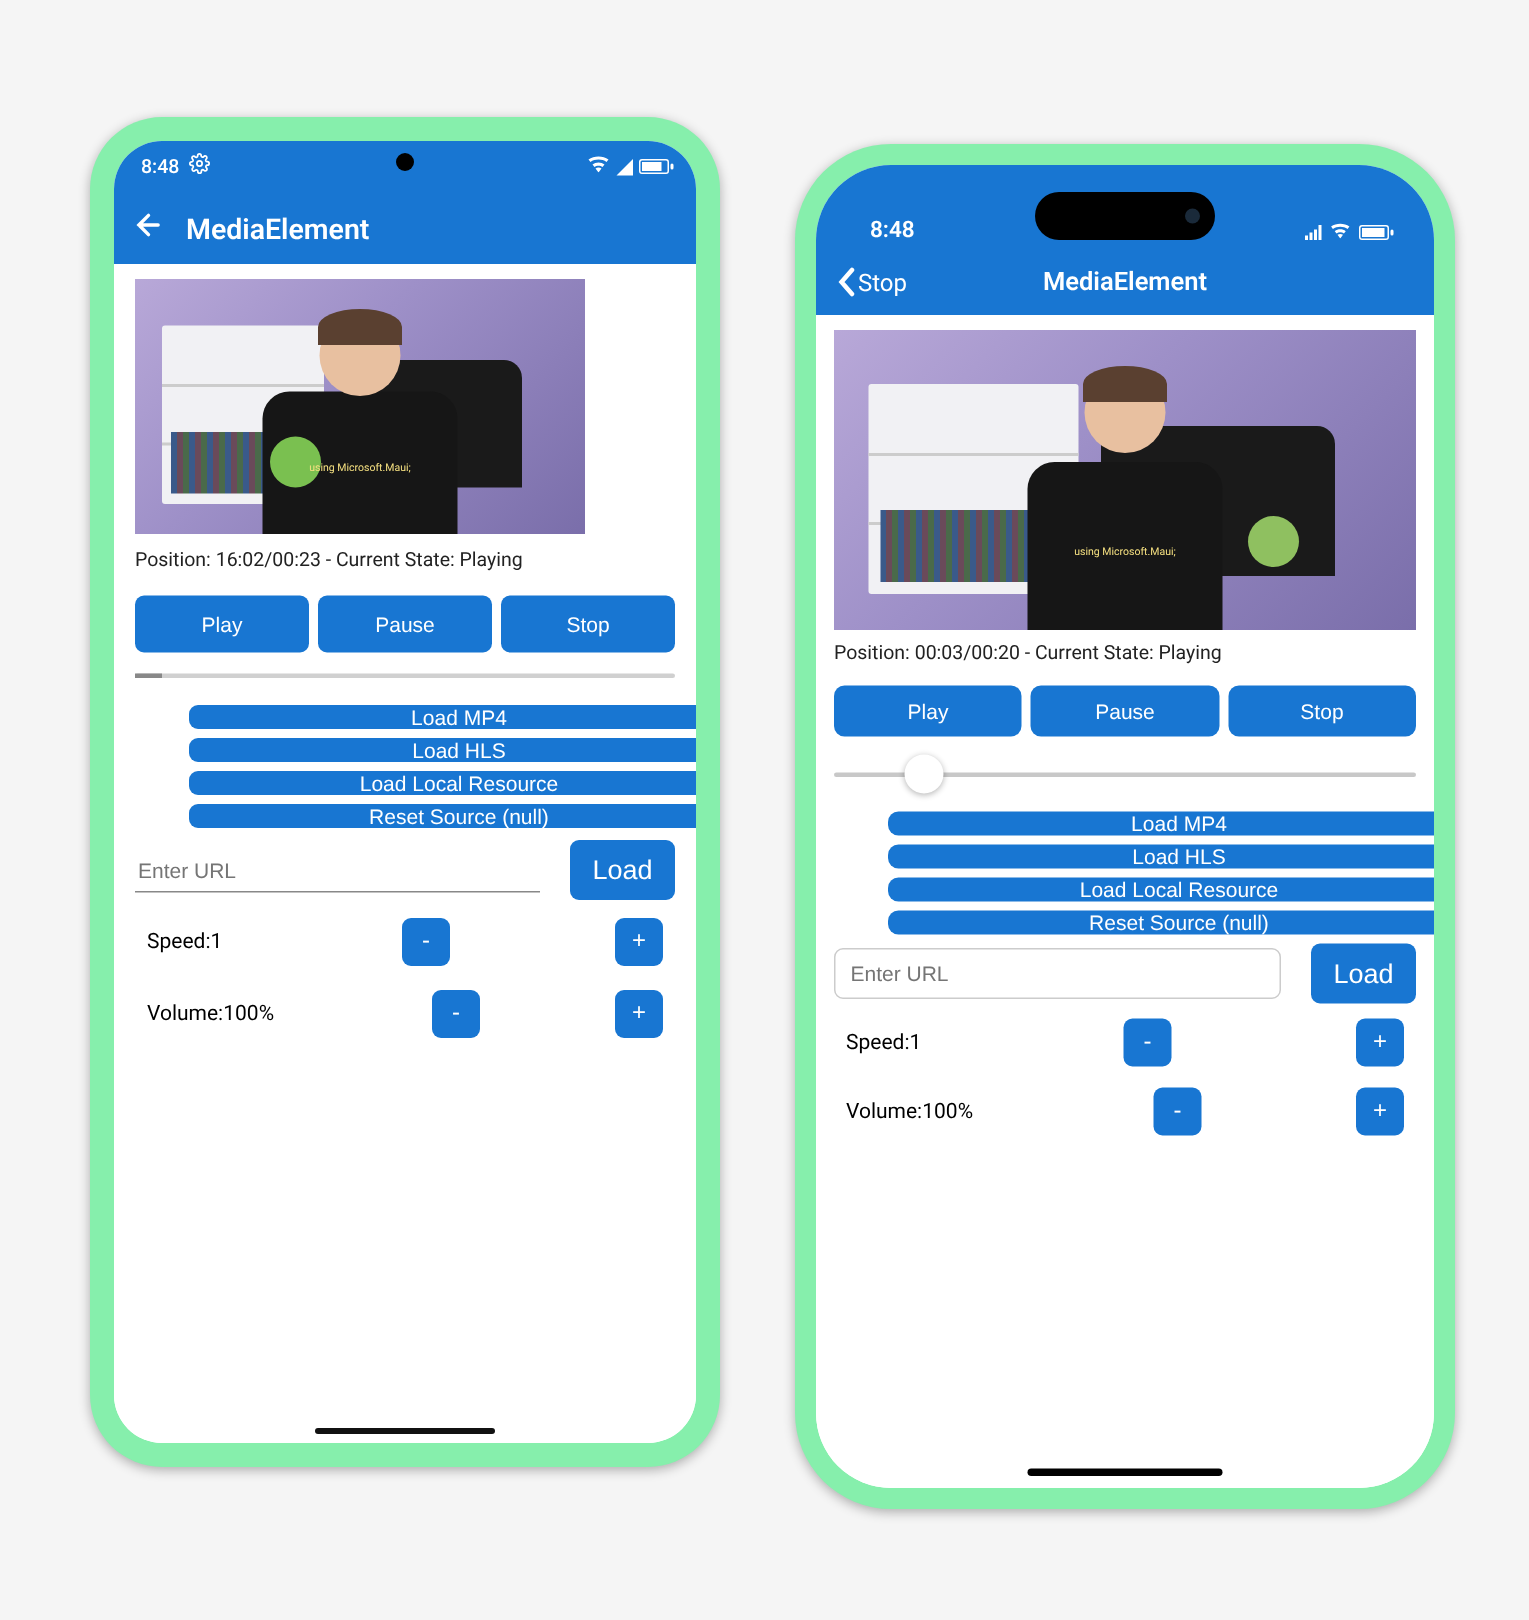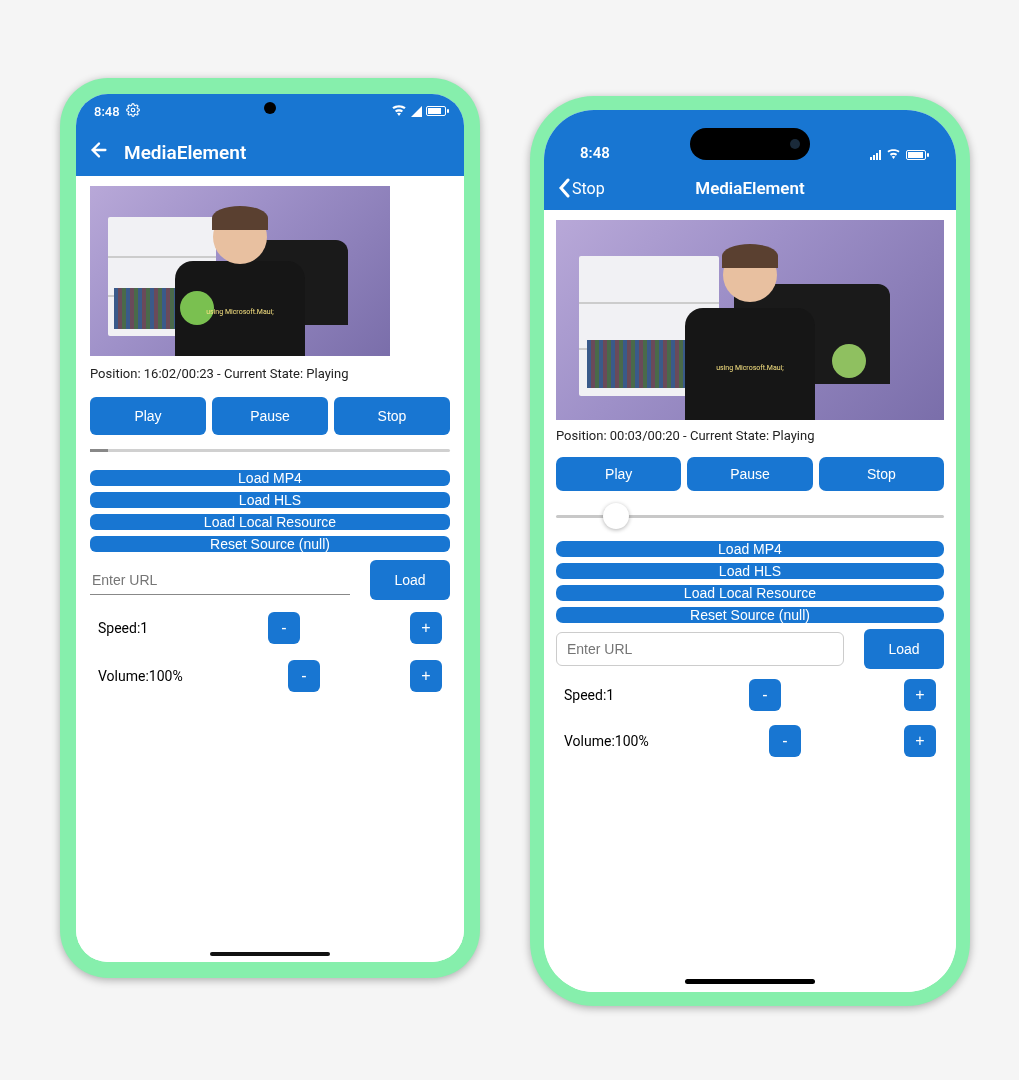--- a/index.html
+++ b/index.html
@@ -74,26 +74,26 @@
   .video .shirt-text{position:absolute;left:50%;transform:translateX(-50%);top:72%;color:#f5e080;font-size:7px;white-space:nowrap;}
   .video .hold{position:absolute;width:34px;height:34px;border-radius:50%;top:62%;}
   .android .video .hold{left:30%;background:#7ac050;}
   .status-line { font-size: 13px; color:#222; padding:2px 0 8px 0;}
   .btn-row { display:flex; gap:6px; }
   .btn {
     flex:1; background:#1876d2; color:#fff; border:none;
     border-radius:6px; height:38px; font-size:14px;
     display:flex; align-items:center; justify-content:center;
   }
-  .btn.full { width:100%; }
+  .btn.full { width:100%;margin-left:36px; }
   .android .slider-track{height:3px;background:#d0d0d0;border-radius:2px;width:100%;margin:6px 0 10px 0;position:relative;}
   .android .slider-track .progress{position:absolute;left:0;top:0;height:100%;width:5%;background:#888;}
   .url-row{display:flex;gap:20px;align-items:center;}
   .android .url-input{flex:1;border:none;border-bottom:1px solid #888;font-size:14px;padding:6px 2px;color:#888;background:transparent;}
-  .load-btn{background:#1876d2;color:#fff;border:none;border-radius:6px;width:80px;height:40px;font-size:14px;}
+  .load-btn{background:#1876d2;color:#fff;border:none;border-radius:6px;width:70px;height:40px;font-size:18px;}
   .ctrl-row{display:flex;align-items:center;gap:8px;font-size:14px;padding:4px 8px;justify-content:space-between;}
   .ctrl-row .lbl{min-width:90px;}
   .sq{width:32px;height:32px;background:#1876d2;color:#fff;border:none;border-radius:6px;font-size:16px;display:flex;align-items:center;justify-content:center;}
   .android .home-bar{position:absolute;bottom:6px;left:50%;transform:translateX(-50%);width:120px;height:4px;background:#111;border-radius:2px;}
   .android .cam{position:absolute;top:24px;left:50%;transform:translateX(-50%);width:12px;height:12px;background:#000;border-radius:50%;z-index:10;}
 
   
   .iphone {
     left: 530px; top: 96px;
     width: 440px; height: 910px;

